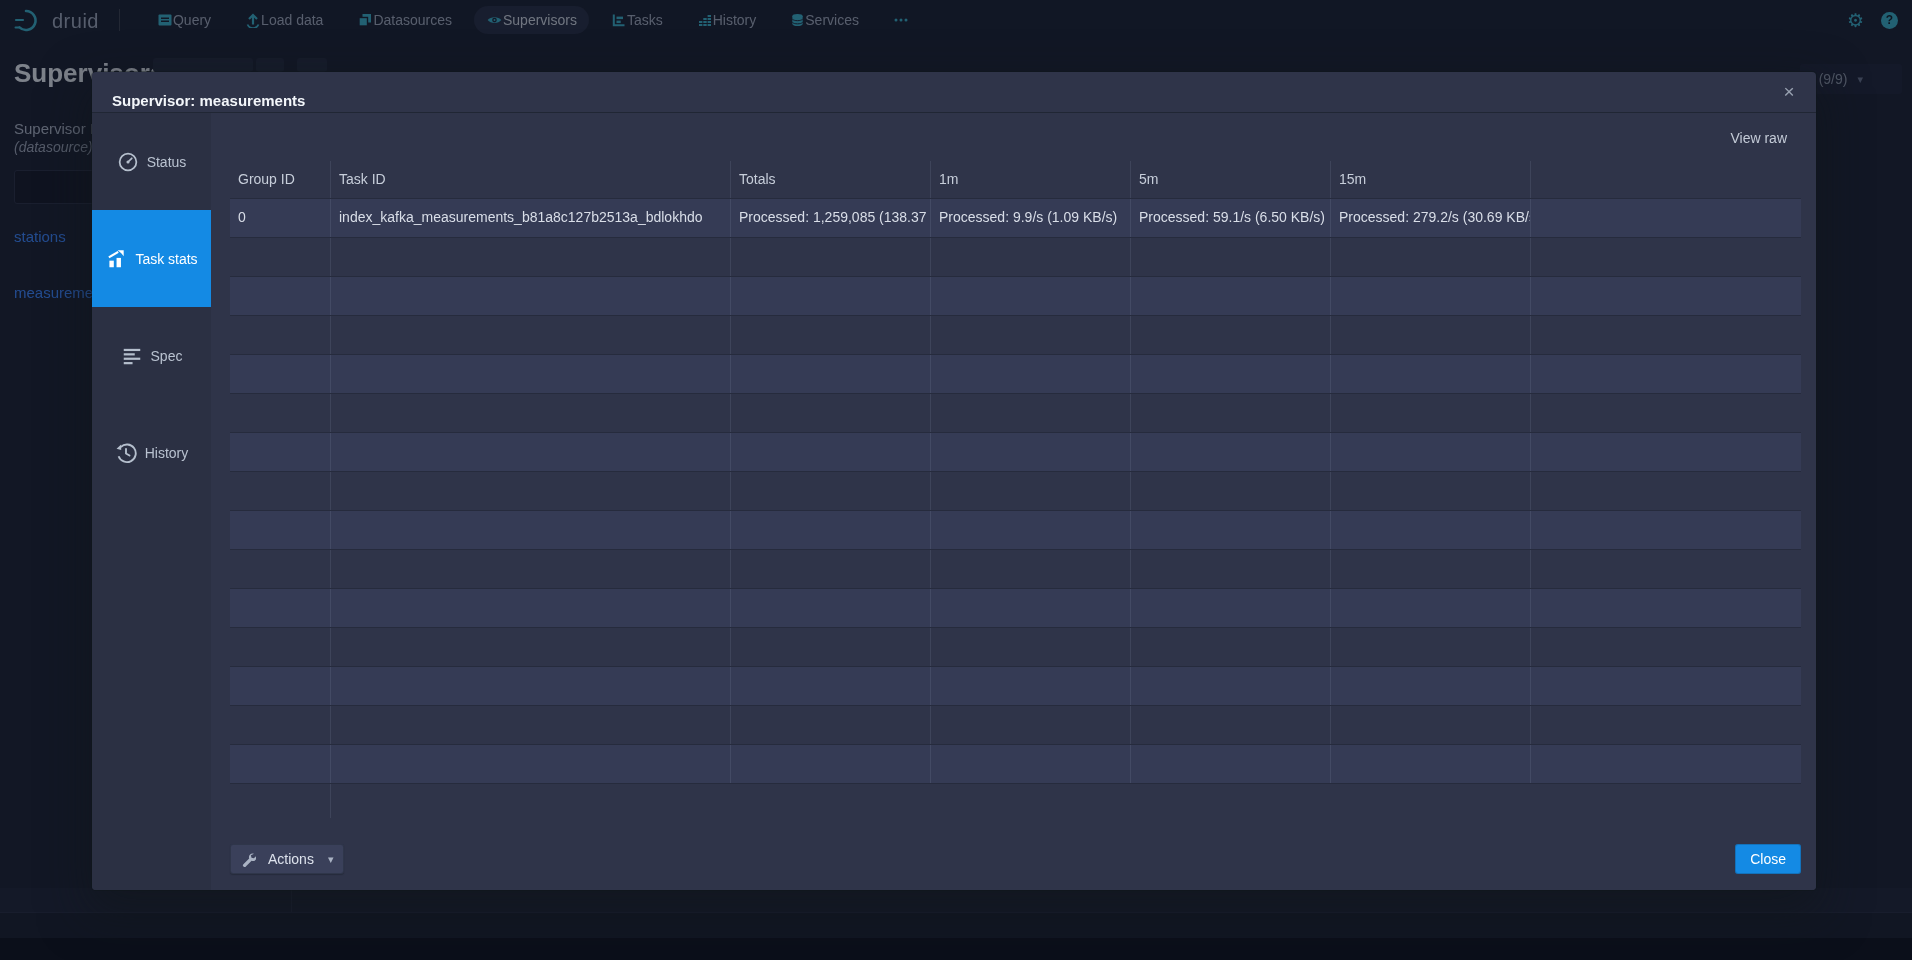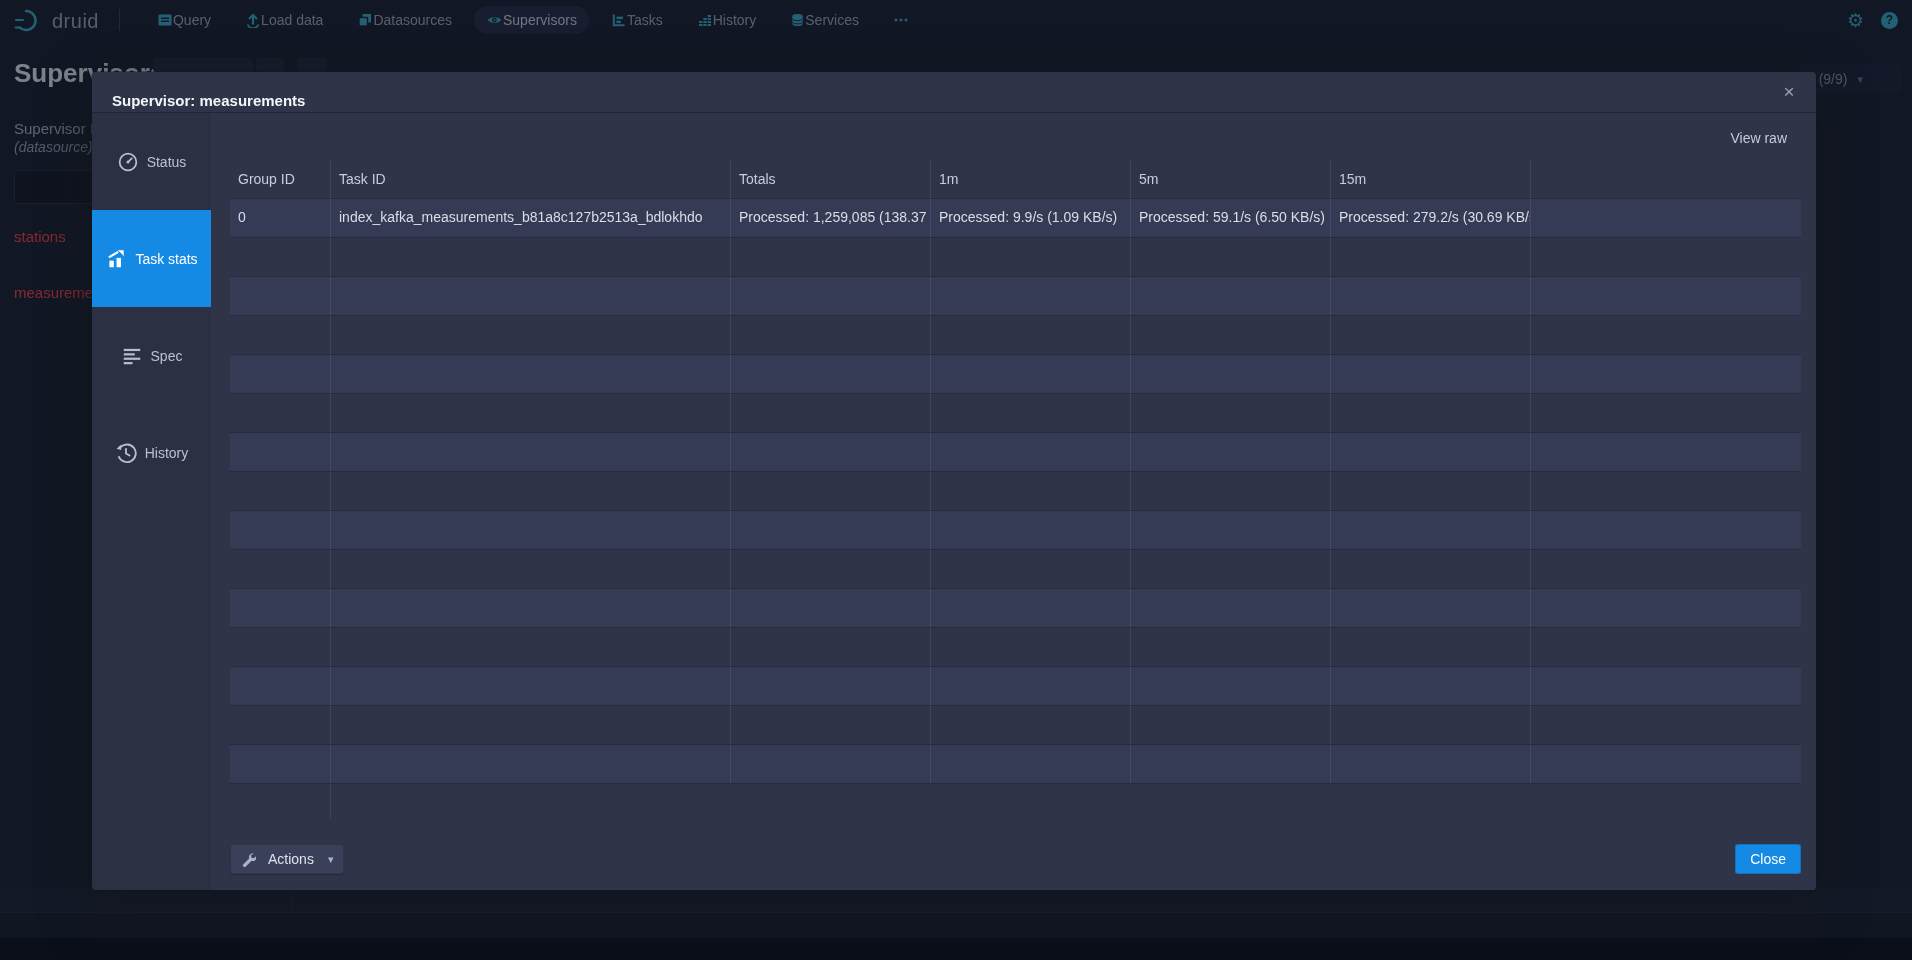--- a/index.html
+++ b/index.html
@@ -28,21 +28,21 @@
   .gear{font-size:19px;color:var(--teal);line-height:1;cursor:pointer;}
   .help{width:17px;height:17px;border-radius:50%;background:var(--teal);color:#13202c;
         font-size:12px;font-weight:bold;display:flex;align-items:center;justify-content:center;cursor:pointer;}
   
   .bg-title{position:absolute;left:14px;top:58px;font-size:26px;font-weight:bold;color:#dee3ec;}
   .bg-toolbar-btn{position:absolute;top:58px;height:14px;background:#242a3e;border-radius:3px;}
   .bg-label{position:absolute;left:14px;top:120px;font-size:15px;color:#a6aebf;}
   .bg-sublabel{position:absolute;left:14px;top:139px;font-size:14px;font-style:italic;color:#959db0;}
   .bg-input{position:absolute;left:14px;top:170px;width:250px;height:34px;background:#161a2b;
             border:1px solid #2a3046;border-radius:3px;box-sizing:border-box;}
-  .bg-row{position:absolute;left:14px;font-size:15px;color:#ef4444;}
+  .bg-row{position:absolute;left:14px;font-size:15px;color:#3b82f6;}
   .bg-pill{position:absolute;left:1800px;top:64px;width:102px;height:30px;background:#20263b;
            border-radius:3px;display:flex;align-items:center;color:#8c95a8;font-size:14px;}
   .bg-pill .txt{}
   .bg-pill .caret{margin-left:10px;font-size:11px;color:#667089;}
   .band{position:absolute;left:0;right:0;}
   .band1{top:888px;height:24px;background:#20253a;border-bottom:1px solid #272d43;}
   .band1 .vline{position:absolute;left:291px;top:0;bottom:0;width:1px;background:#2b3147;}
   .band2{top:913px;height:25px;background:#1a1f30;}
   .band3{top:938px;height:22px;background:#10131f;}
   

